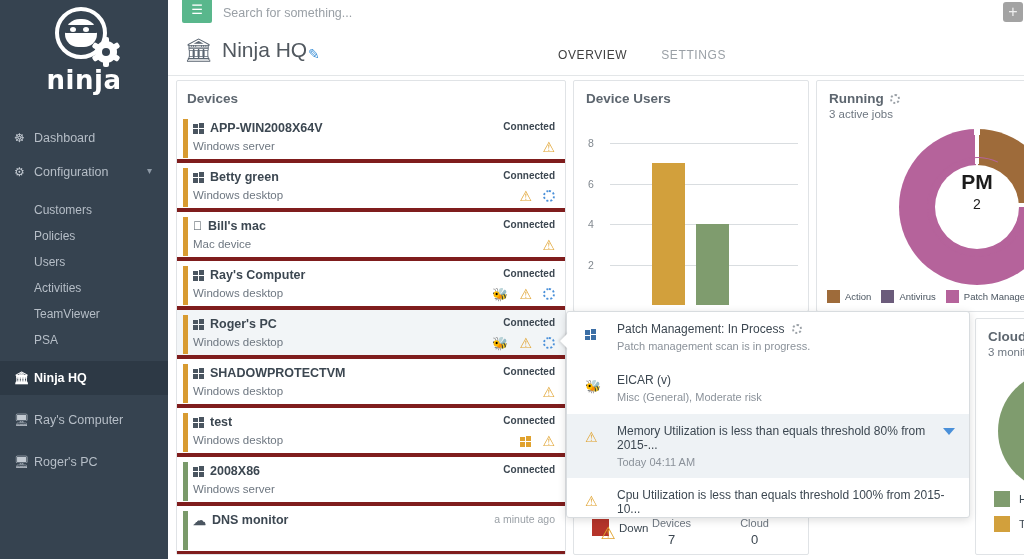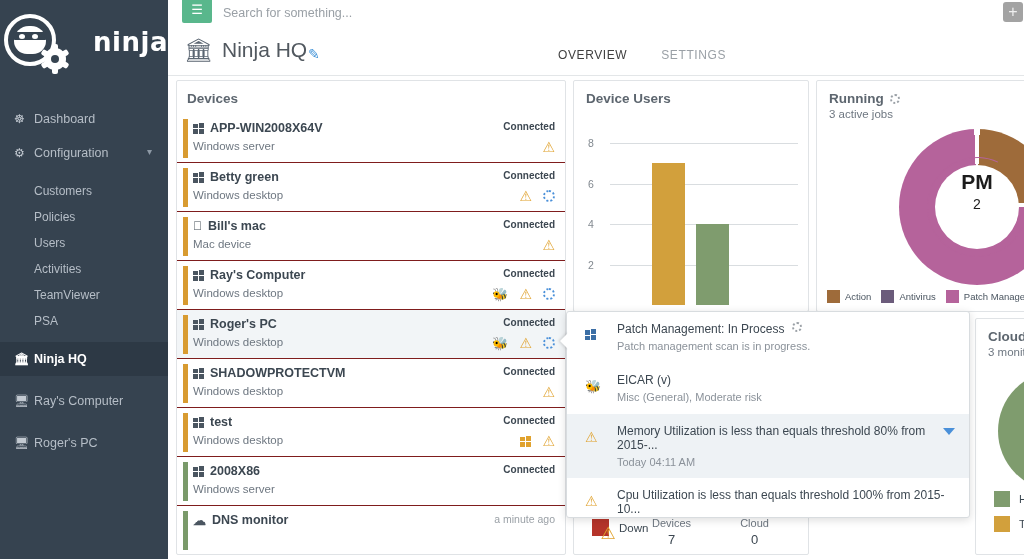--- a/index.html
+++ b/index.html
@@ -11,21 +11,21 @@
   }
   #app { position: relative; width: 1024px; height: 559px; }
 
   
   #sidebar {
     position: absolute; left: 0; top: 0;
     width: 168px; height: 559px;
     background: #364350;
     overflow: hidden;
   }
-  .logo-wrap { padding-top: 12px; display: flex; flex-direction: row; align-items: center; justify-content: space-between; }
+  .logo-wrap { padding-top: 5px; display: flex; flex-direction: column; align-items: center; justify-content: space-between; }
   .ninja-mark { position: relative; width: 66px; height: 64px; }
   .ninja-ring {
     position: absolute; left: 4px; top: 2px;
     width: 52px; height: 52px; border-radius: 50%;
     border: 4px solid #ffffff;
   }
   .ninja-face {
     position: absolute; left: 14px; top: 14px;
     width: 32px; height: 28px;
     background: #ffffff;
@@ -135,21 +135,21 @@
     border: 1px solid #e0e3e6; border-radius: 2px;
   }
   .card-title { font-size: 13.5px; color: #5d666f; font-weight: bold; }
 
   
   #devices-card { left: 176px; top: 80px; width: 390px; height: 475px; }
   #devices-card .card-title { position: absolute; left: 10px; top: 10px; }
   .dev-list { position: absolute; left: 0; top: 33px; right: 0; bottom: 0; overflow: hidden; }
   .dev-row {
     position: relative; height: 49px;
-    border-bottom: 1px solid #7f1d1d; padding: 7px 10px 8px 16px;
+    border-bottom: 4px solid #7f1d1d; padding: 7px 10px 8px 16px;
   }
   .dev-row.highlight { background: #f2f5f7; }
   .dev-bar {
     position: absolute; left: 6px; top: 5px; width: 5px; height: 39px;
   }
   .dev-bar.warn { background: #d89b31; }
   .dev-bar.ok   { background: #7a9a6a; }
   .dev-name { font-size: 12.5px; font-weight: bold; color: #3c4751; display: flex; align-items: center; gap: 6px; }
   .dev-type { font-size: 11.5px; color: #6e7781; margin-top: 5px; }
   .dev-status {
@@ -279,21 +279,21 @@
     border-bottom: 9px solid transparent;
     border-right: 9px solid #ffffff;
     filter: drop-shadow(-2px 0 1px rgba(0,0,0,.10));
     z-index: 20;
   }
   .pop-row {
     position: relative; padding: 10px 14px 10px 50px; min-height: 51px;
   }
   .pop-row.sel { background: #eef2f5; }
   .pop-ico { position: absolute; left: 18px; top: 14px; }
-  .pop-title { font-size: 12px; color: #3c4751; display: flex; align-items: flex-start; gap: 8px; }
+  .pop-title { font-size: 12px; color: #3c4751; display: flex; align-items: center; gap: 8px; }
   .pop-sub { font-size: 11px; color: #8b929a; margin-top: 4px; }
   .pop-caret {
     position: absolute; right: 14px; top: 14px;
     width: 0; height: 0;
     border-left: 6px solid transparent;
     border-right: 6px solid transparent;
     border-top: 7px solid #4a90d9;
     cursor: pointer;
   }
   .pop-ico .ico-win i { background: #3b6ea5; }

